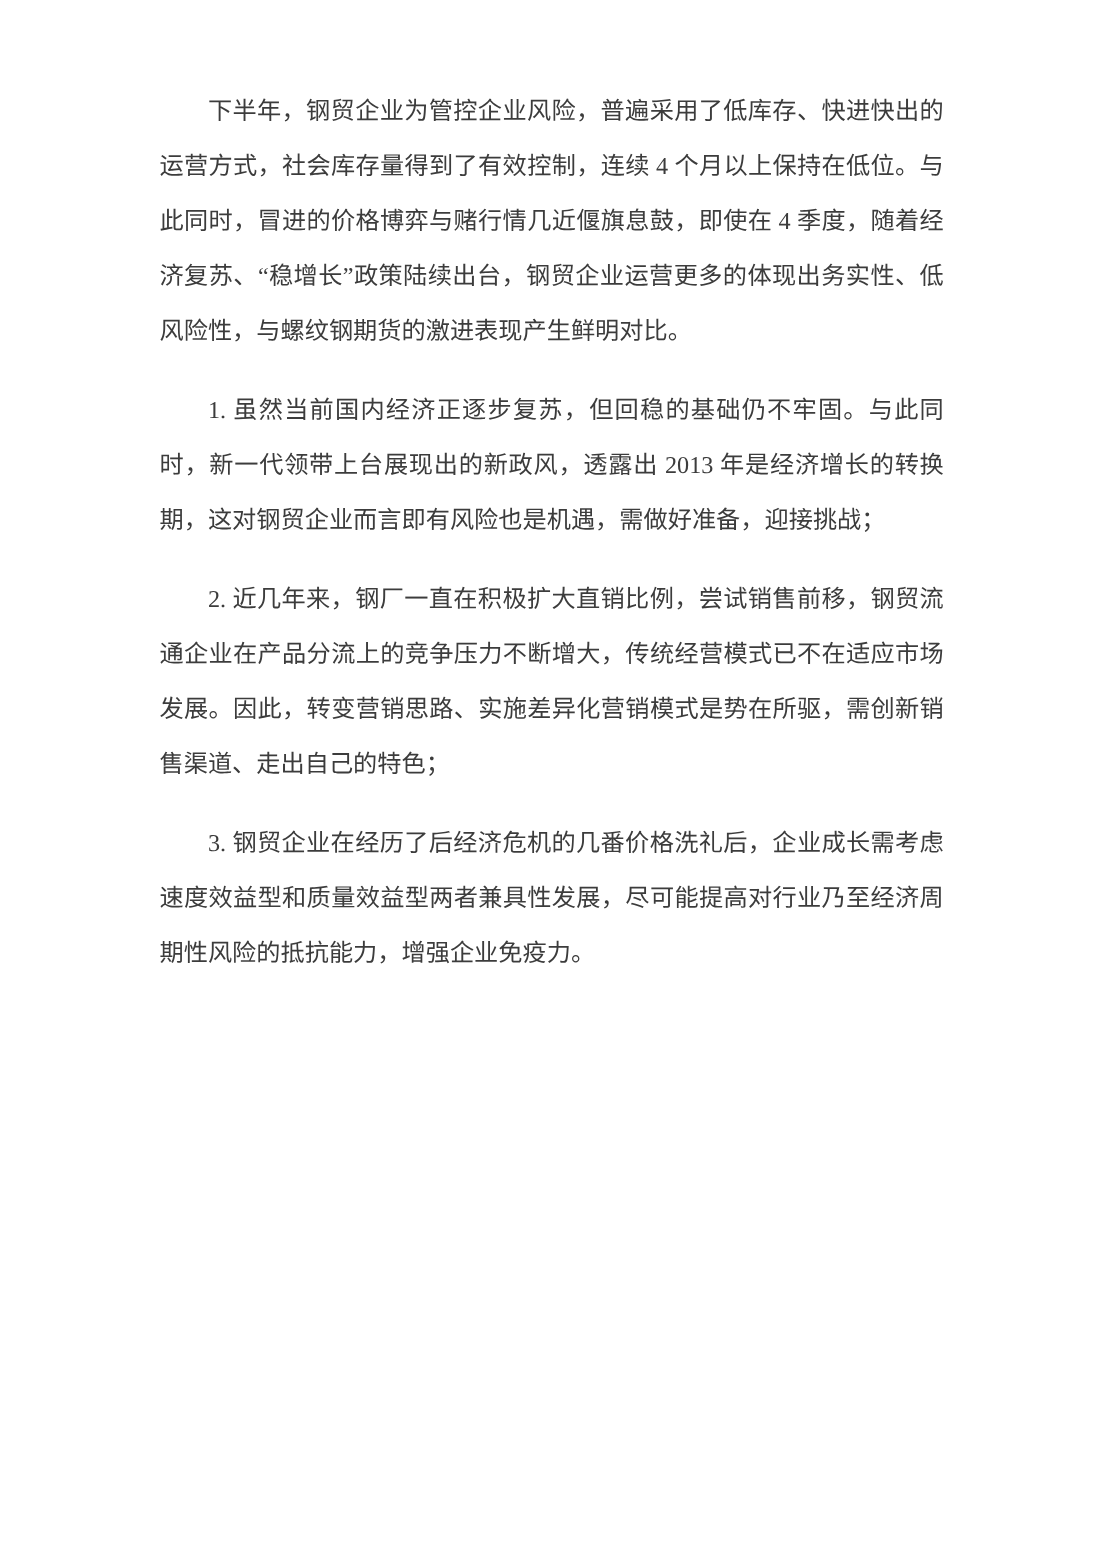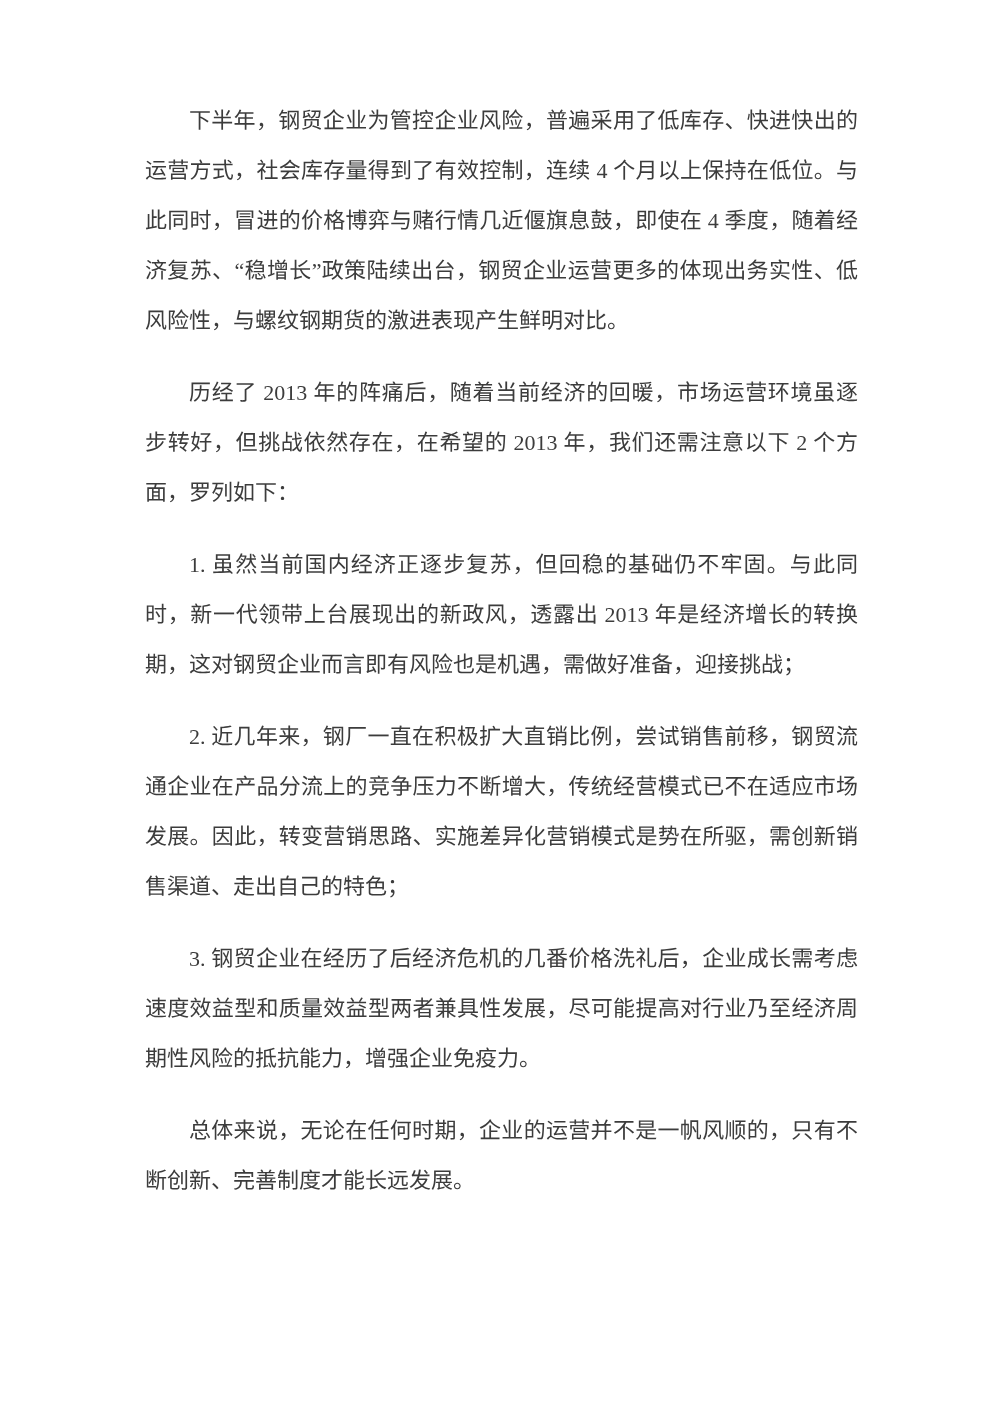--- a/index.html
+++ b/index.html
@@ -6,21 +6,21 @@
     margin: 0;
     padding: 0;
     background: #ffffff;
   }
   .page {
     position: relative;
     width: 1000px;
     height: 1415px;
     box-sizing: border-box;
     background: #ffffff;
-    padding: 96px 142px 0 145px;
+    padding: 76px 142px 0 145px;
     overflow: hidden;
   }
   .doc-body {
     font-family: "Liberation Serif", "DejaVu Serif", serif;
     font-size: 22px;
     line-height: 50px;
     color: #3c3c3c;
     text-align: justify;
   }
   .doc-body p {
@@ -30,19 +30,17 @@
   .doc-body p:first-child {
     margin-top: 0;
   }
 </style>
 </head>
 <body>
 
 <main class="page">
   <article class="doc-body">
     <p>下半年，钢贸企业为管控企业风险，普遍采用了低库存、快进快出的运营方式，社会库存量得到了有效控制，连续 4 个月以上保持在低位。与此同时，冒进的价格博弈与赌行情几近偃旗息鼓，即使在 4 季度，随着经济复苏、“稳增长”政策陆续出台，钢贸企业运营更多的体现出务实性、低风险性，与螺纹钢期货的激进表现产生鲜明对比。</p>
-    <p>历经了 2013 年的阵痛后，随着当前经济的回暖，市场运营环境虽逐步转好，但挑战依然存在，在希望的 2013 年，我们还需注意以下 2 个方面，罗列如下：</p>
     <p>1. 虽然当前国内经济正逐步复苏，但回稳的基础仍不牢固。与此同时，新一代领带上台展现出的新政风，透露出 2013 年是经济增长的转换期，这对钢贸企业而言即有风险也是机遇，需做好准备，迎接挑战；</p>
     <p>2. 近几年来，钢厂一直在积极扩大直销比例，尝试销售前移，钢贸流通企业在产品分流上的竞争压力不断增大，传统经营模式已不在适应市场发展。因此，转变营销思路、实施差异化营销模式是势在所驱，需创新销售渠道、走出自己的特色；</p>
     <p>3. 钢贸企业在经历了后经济危机的几番价格洗礼后，企业成长需考虑速度效益型和质量效益型两者兼具性发展，尽可能提高对行业乃至经济周期性风险的抵抗能力，增强企业免疫力。</p>
-    <p>总体来说，无论在任何时期，企业的运营并不是一帆风顺的，只有不断创新、完善制度才能长远发展。</p>
   </article>
 </main>
 
 </body></html>

